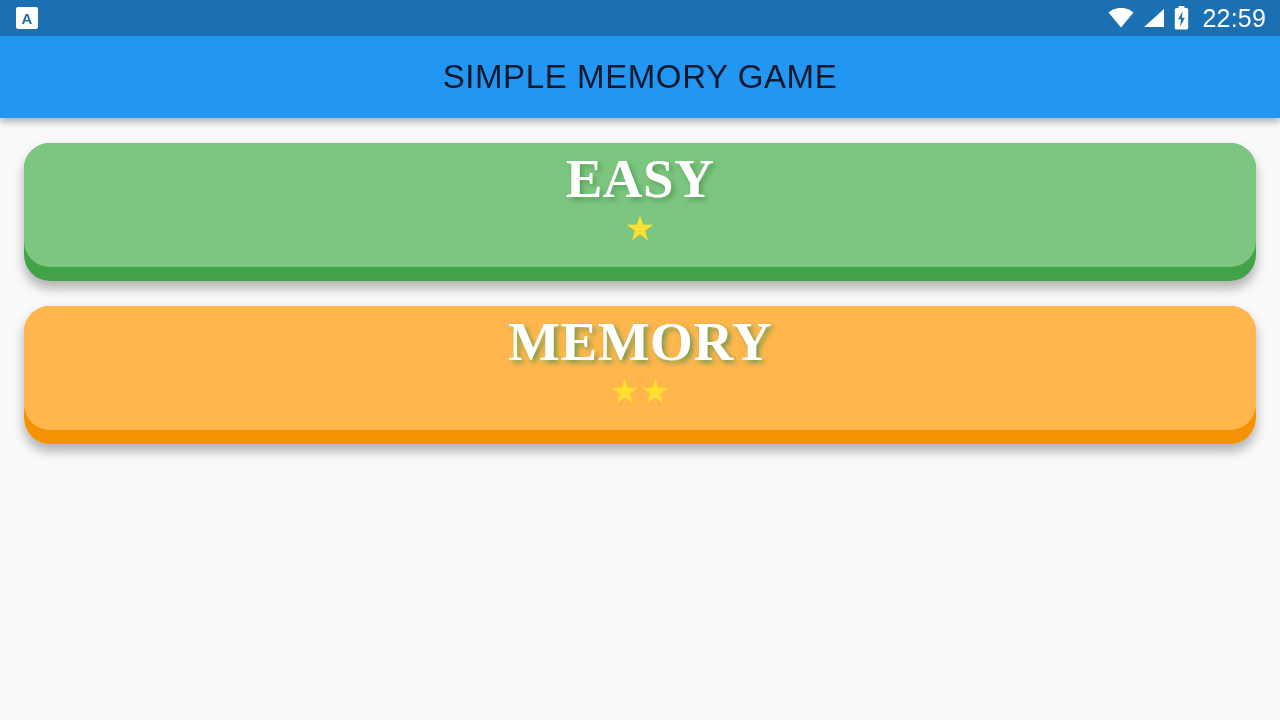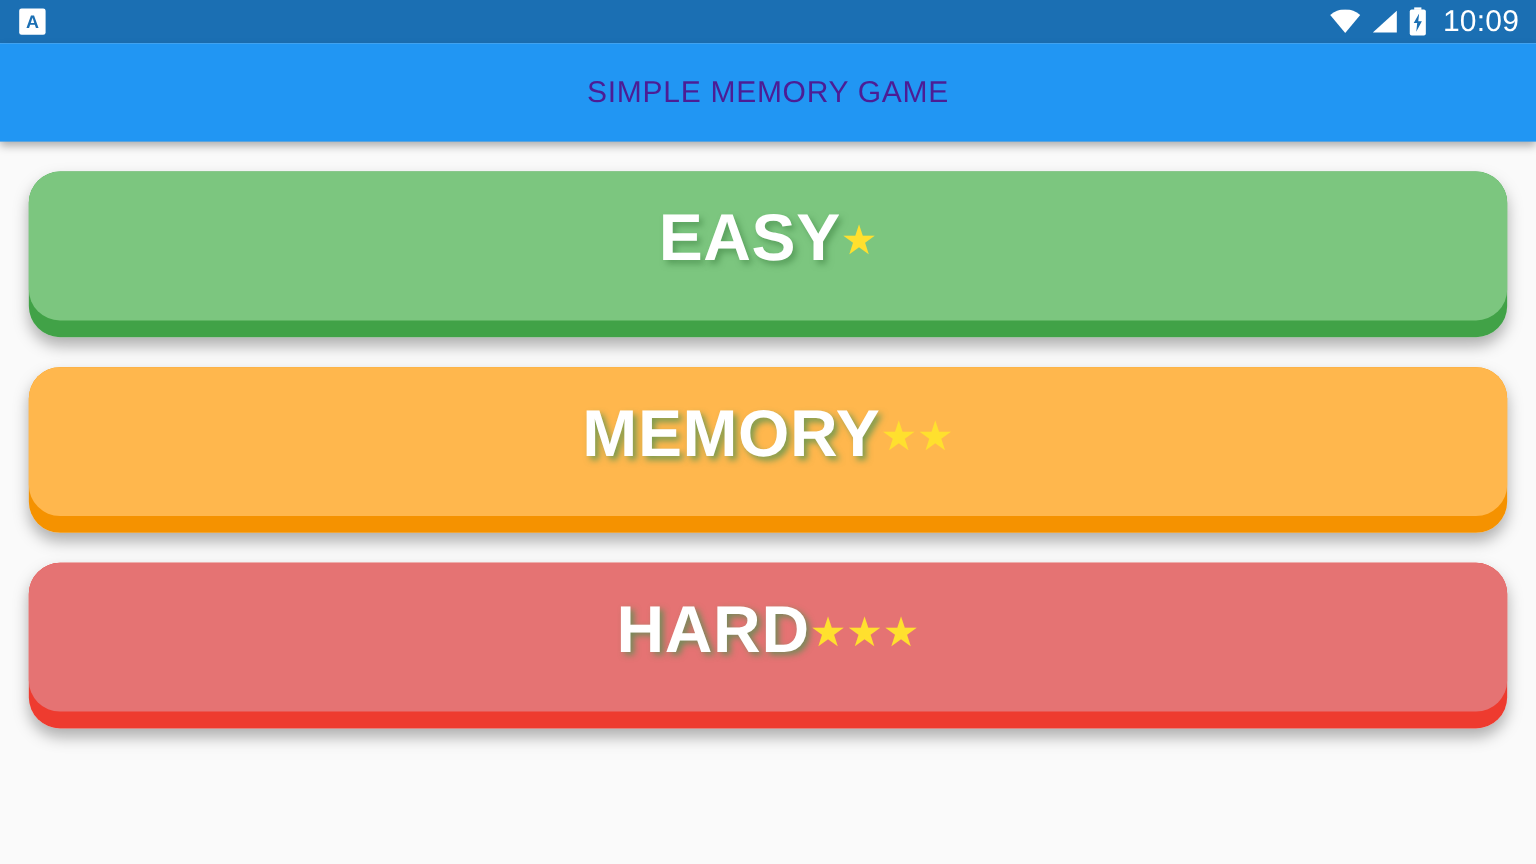--- a/index.html
+++ b/index.html
@@ -75,22 +75,22 @@
     display: flex;
     align-items: center;
     justify-content: center;
     flex: 0 0 auto;
     position: relative;
     z-index: 5;
     box-shadow: 0 4px 7px rgba(0,0,0,0.30);
   }
 
   .app-bar-title {
-    color: #4c1d95;
-    font-size: 25px;
+    color: #0f172a;
+    font-size: 33px;
     font-weight: 400;
     letter-spacing: 0.6px;
   }
 
   
   .content {
     flex: 1 1 auto;
     padding: 25px 24px 0 24px;
     display: flex;
     flex-direction: column;
@@ -132,24 +132,25 @@
     top: 0;
     bottom: 0;
     border-radius: 26px;
     z-index: 0;
   }
 
   .level-btn .inner {
     position: relative;
     z-index: 2;
     display: flex;
-    flex-direction: row;
+    flex-direction: column;
     align-items: center;
     justify-content: center;
     margin-bottom: 14px;
+    font-family: Liberation Serif, serif;
   }
 
   .level-label {
     color: #ffffff;
     font-size: 55px;
     font-weight: bold;
     letter-spacing: 0.5px;
     line-height: 1.0;
     text-shadow: 3px 3px 5px rgba(76,145,80,0.75);
   }
@@ -199,21 +200,21 @@
           <path d="M21 1 L21 19 L1 19 Z" fill="#ffffff"></path>
         </svg>
       </span>
       <span>
         <svg width="15" height="24" viewBox="0 0 15 24">
           <rect x="4.5" y="0" width="6" height="2.2" fill="#ffffff"></rect>
           <rect x="0.8" y="2" width="13.4" height="21.5" rx="1.6" fill="#ffffff"></rect>
           <path d="M8.6 5.2 L4.1 13.2 L7.0 13.2 L6.2 20.4 L10.9 11.8 L7.9 11.8 Z" fill="#1B6FB3"></path>
         </svg>
       </span>
-      <span class="clock">10:09</span>
+      <span class="clock">22:59</span>
     </div>
   </div>
 
   <div class="app-bar">
     <div class="app-bar-title">SIMPLE MEMORY GAME</div>
   </div>
 
   <div class="content">
 
     <button class="level-btn easy">
@@ -231,25 +232,15 @@
       <span class="lip"></span>
       <span class="face"></span>
       <span class="inner">
         <span class="level-label">MEMORY</span>
         <span class="stars">
           <span class="star">★★</span>
         </span>
       </span>
     </button>
 
-    <button class="level-btn hard">
-      <span class="lip"></span>
-      <span class="face"></span>
-      <span class="inner">
-        <span class="level-label">HARD</span>
-        <span class="stars">
-          <span class="star">★★★</span>
-        </span>
-      </span>
-    </button>
 
   </div>
 </div>
 
 </body></html>

